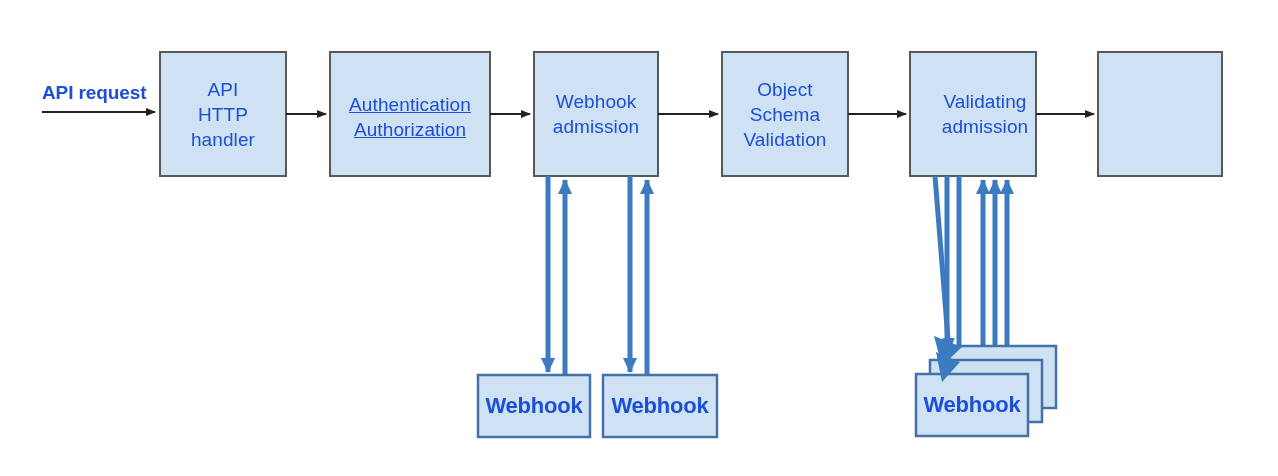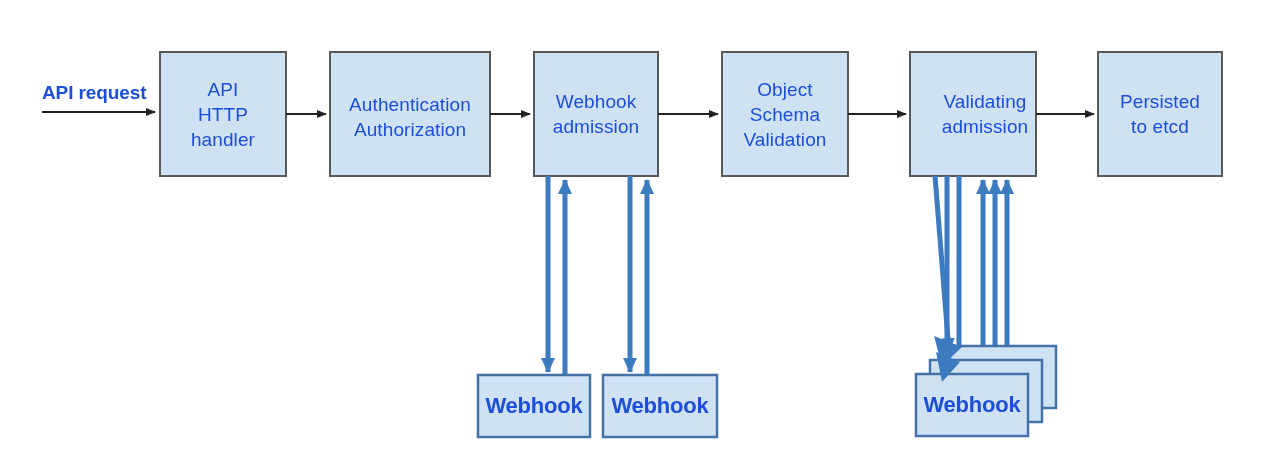--- a/index.html
+++ b/index.html
@@ -132,29 +132,27 @@
       <path d="M934,336 L962,347 L942,366 z" fill="#3c7bc0"></path>
       <path d="M936,352 L960,362 L942,382 z" fill="#3c7bc0"></path>
     </g>
   </svg>
 
   <div class="entry-label" style="left:42px; top:80px; width:130px; height:26px;">API request</div>
 
   <div class="stage-label" style="left:160px; top:52px; width:126px; height:124px;">API
 HTTP
 handler</div>
-  <div class="stage-label" style="left:330px; top:52px; width:160px; height:130px;">Authentication
+  <div class="stage-label" style="left:330px; top:52px; width:160px; height:130px;text-decoration:underline;">Authentication
 Authorization</div>
   <div class="stage-label" style="left:534px; top:52px; width:124px; height:124px;">Webhook
 admission</div>
   <div class="stage-label" style="left:722px; top:52px; width:126px; height:124px;border-radius:27px;">Object
 Schema
 Validation</div>
   <div class="stage-label" style="left:910px; top:52px; width:126px; height:124px;margin-left:12px;">Validating
 admission</div>
-  <div class="stage-label" style="left:1098px; top:52px; width:124px; height:124px;">Persisted
-to etcd</div>
 
   <div class="webhook-label" style="left:478px; top:375px; width:112px; height:62px;">Webhook</div>
   <div class="webhook-label" style="left:603px; top:375px; width:114px; height:62px;">Webhook</div>
   <div class="webhook-label" style="left:916px; top:374px; width:112px; height:62px;">Webhook</div>
 
 </div>
 
 </body></html>

